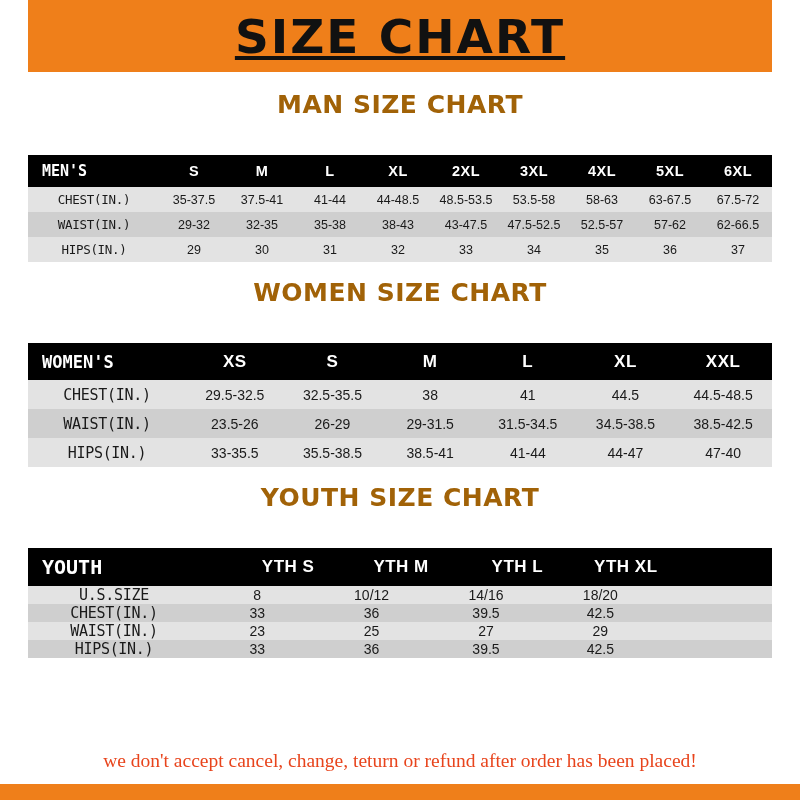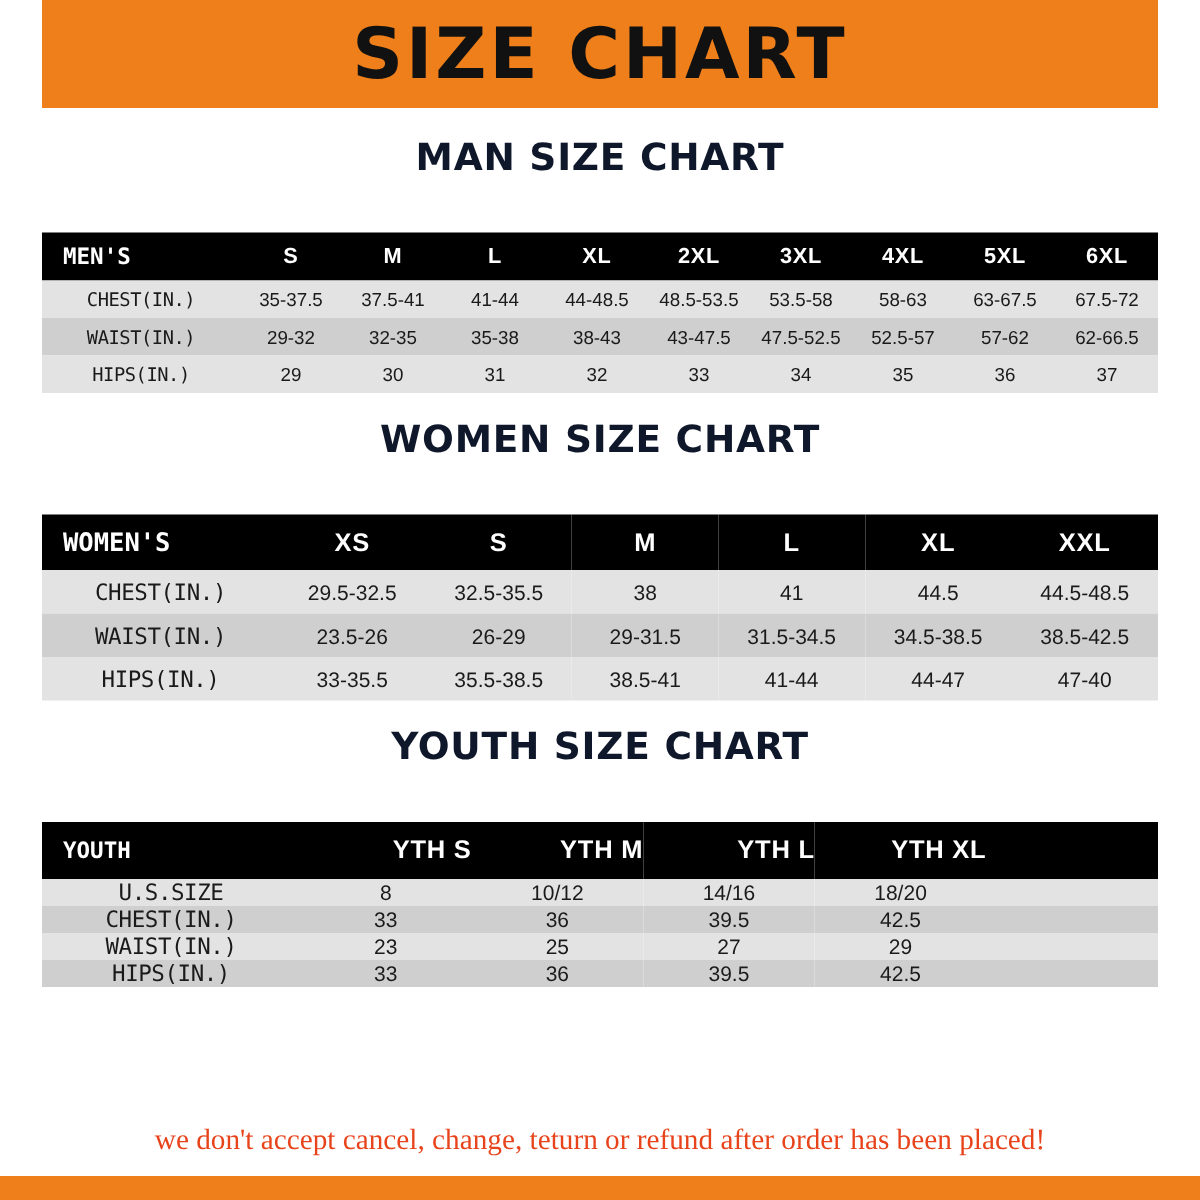--- a/index.html
+++ b/index.html
@@ -44,32 +44,33 @@
   .header-title {
     font-family: "DejaVu Sans", sans-serif;
     font-weight: bold;
     font-size: 47px;
     letter-spacing: 2px;
     color: #111111;
     text-align: center;
     line-height: 1;
     z-index: 2;
     position: relative;
+    text-decoration: underline;
   }
   .body-wrap {
     flex: 1;
     padding: 0 28px;
     box-sizing: border-box;
     background: #ffffff;
   }
   .section-title {
     font-family: "DejaVu Sans", sans-serif;
     font-weight: bold;
     font-size: 25px;
-    color: #0f172a;
+    color: #a16207;
     text-align: center;
     letter-spacing: 0.5px;
   }
   .chart-table {
     width: 100%;
     border-collapse: collapse;
     table-layout: fixed;
     margin-top: 22px;
   }
   .chart-table th,
@@ -112,21 +113,21 @@
   
   .women-table col.c0 { width: 158px; }
   .women-table th, .women-table td { font-size: 14px; height: 29px; }
   .women-table thead th { font-size: 17px; height: 37px; }
   .women-table thead th.corner { font-size: 17px; }
   .women-table tbody td.rowhead { font-size: 15px; }
   
   .youth-table col.c0 { width: 172px; }
   .youth-table th, .youth-table td { font-size: 14px; height: 16px; }
   .youth-table thead th { font-size: 17px; height: 38px; text-align: right; }
-  .youth-table thead th.corner { font-size: 15px; }
+  .youth-table thead th.corner { font-size: 20px; }
   .youth-table tbody td.rowhead { font-size: 15px; }
 
   .gap-a { height: 14px; }
   .gap-b { height: 18px; }
   .gap-c { height: 16px; }
 
   
   .footer-note {
     padding: 0 22px 10px 22px;
     box-sizing: border-box;

